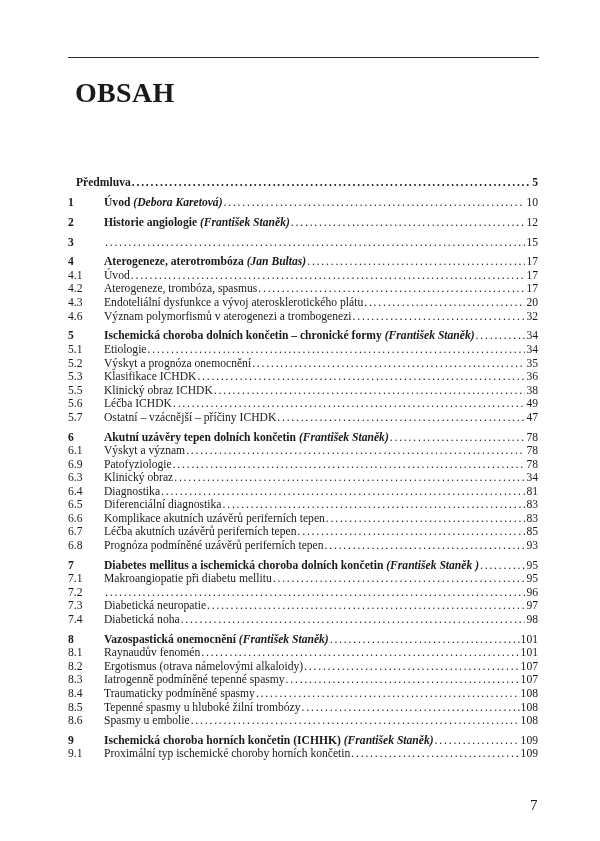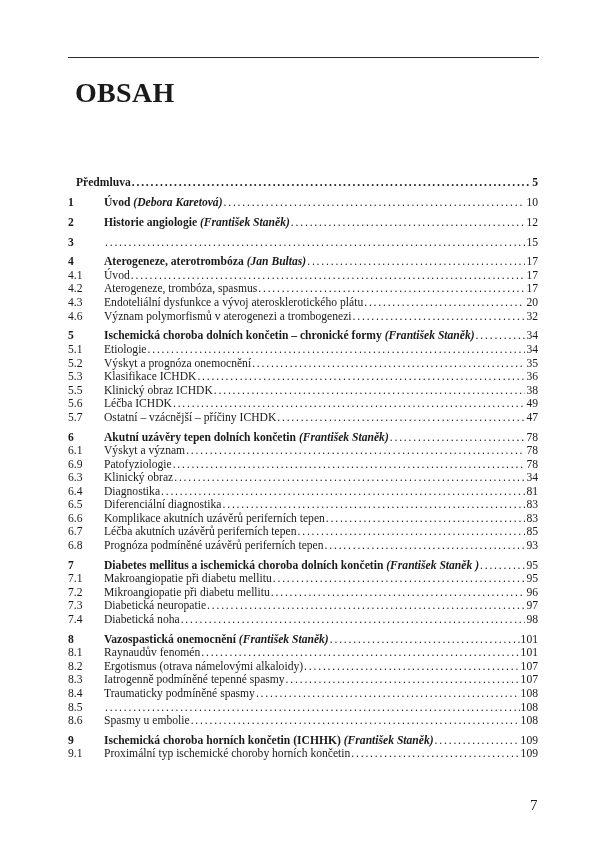--- a/index.html
+++ b/index.html
@@ -185,21 +185,20 @@
       <span class="page">95</span>
     </div>
     <div class="row">
       <span class="num">7.1</span>
       <span class="label"><span>Makroangiopatie při diabetu mellitu</span></span>
       <span class="dots"></span>
       <span class="page">95</span>
     </div>
     <div class="row">
       <span class="num">7.2</span>
-      <span class="label"><span>Mikroangiopatie při diabetu mellitu</span></span>
       <span class="dots"></span>
       <span class="page">96</span>
     </div>
     <div class="row">
       <span class="num">7.3</span>
       <span class="label"><span>Diabetická neuropatie</span></span>
       <span class="dots"></span>
       <span class="page">97</span>
     </div>
     <div class="row">
@@ -233,20 +232,21 @@
       <span class="page">107</span>
     </div>
     <div class="row">
       <span class="num">8.4</span>
       <span class="label"><span>Traumaticky podmíněné spasmy</span></span>
       <span class="dots"></span>
       <span class="page">108</span>
     </div>
     <div class="row">
       <span class="num">8.5</span>
+      <span class="label"><span>Tepenné spasmy u hluboké žilní trombózy</span></span>
       <span class="dots"></span>
       <span class="page">108</span>
     </div>
     <div class="row">
       <span class="num">8.6</span>
       <span class="label"><span>Spasmy u embolie</span></span>
       <span class="dots"></span>
       <span class="page">108</span>
     </div>
     <div class="row main">

